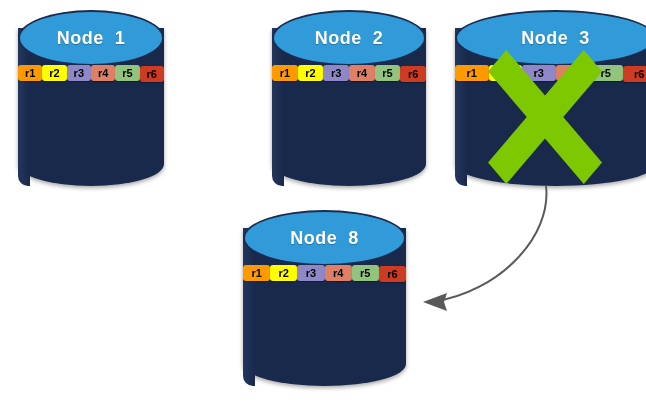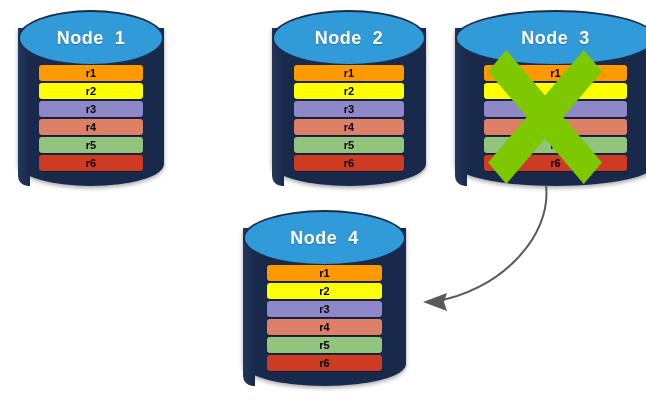--- a/index.html
+++ b/index.html
@@ -83,21 +83,20 @@
     text-shadow: 0 1px 1px rgba(0,0,0,0.25);
   }
 
   
   .rows {
     position: absolute;
     left: 0;
     right: 0;
     z-index: 2;
     display: flex;
-    flex-direction: column;
     align-items: center;
   }
   .row-bar {
     width: 71%;
     height: 16px;
     margin-bottom: 2px;
     border-radius: 3px;
     display: flex;
     align-items: center;
     justify-content: center;
@@ -186,21 +185,21 @@
     </div>
   </div>
 
   <div class="node" id="node-4" style="left: 243px; top: 210px; width: 163px; height: 176px;">
     <div class="node-cyl">
       <div class="cyl-body" style="background: rgb(24, 41, 75);">
         <div class="cyl-body-shade"></div>
       </div>
       <div class="cyl-top" style="background: rgb(48, 155, 216);"></div>
     </div>
-    <div class="node-label" style="color: rgb(255, 255, 255);">Node  4</div>
+    <div class="node-label" style="color: rgb(255, 255, 255);">Node  8</div>
     <div class="rows" style="top: 55px;">
       <div class="row-bar" style="background: rgb(255, 153, 0);">r1</div>
       <div class="row-bar" style="background: rgb(255, 255, 0);">r2</div>
       <div class="row-bar" style="background: rgb(142, 135, 200);">r3</div>
       <div class="row-bar" style="background: rgb(222, 128, 101);">r4</div>
       <div class="row-bar" style="background: rgb(146, 196, 125);">r5</div>
       <div class="row-bar" style="background: rgb(204, 59, 34);">r6</div>
     </div>
   </div>
 

